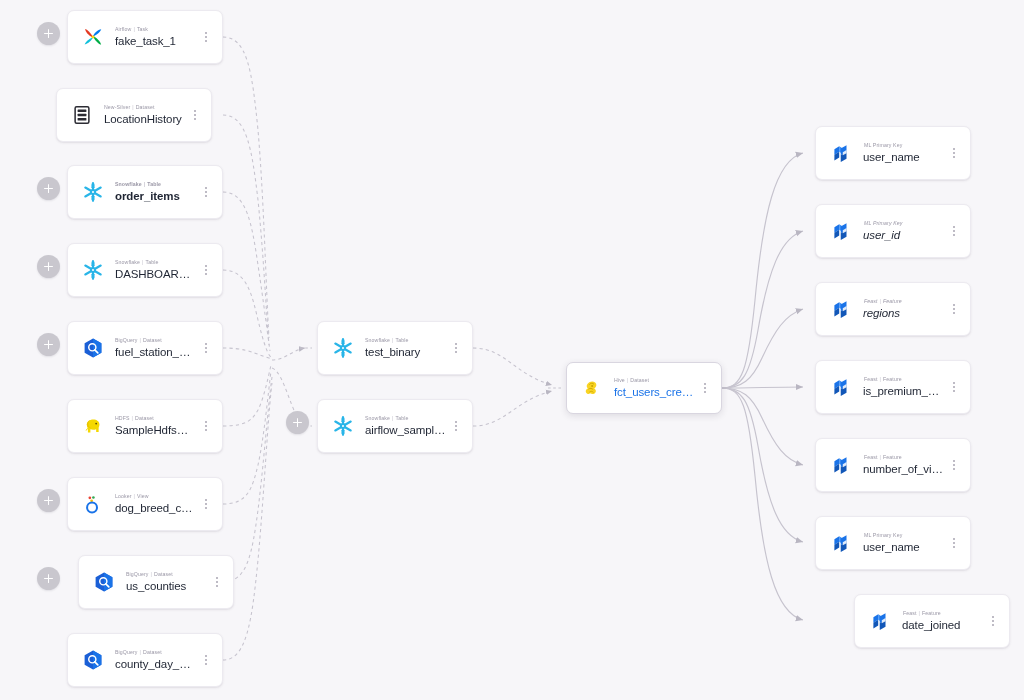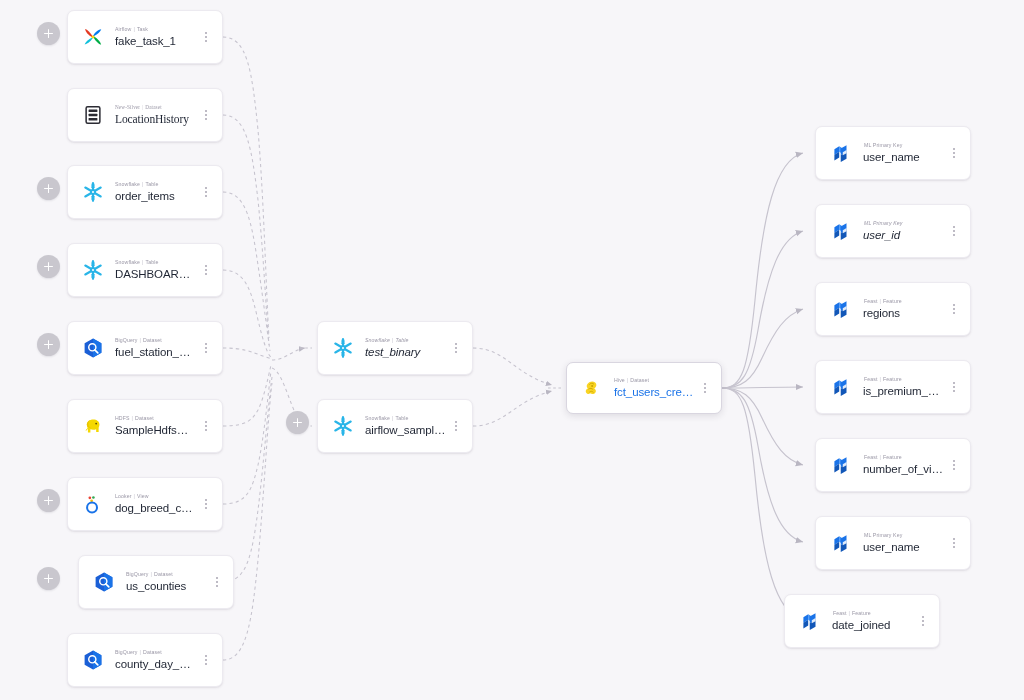--- a/index.html
+++ b/index.html
@@ -247,37 +247,37 @@
         <div class="node-text">
           <div class="node-meta"><span>Airflow</span><span class="sep">|</span><span>Task</span></div>
           <div class="node-title">fake_task_1</div>
         </div>
         <div class="node-menu">
           <i></i>
           <i></i>
           <i></i>
         </div>
       </div>
-      <div class="node" style="left: 67px; top: 88px; width: 156px; height: 54px; font-family: Liberation Serif, serif;">
+      <div class="node" style="left: 56px; top: 88px; width: 156px; height: 54px;">
         <span class="node-icon">
           <svg width="22" height="22" viewBox="0 0 32 32">
             <use href="#ic-database-rack"></use>
           </svg>
         </span>
         <div class="node-text">
           <div class="node-meta"><span>New-Silver</span><span class="sep">|</span><span>Dataset</span></div>
           <div class="node-title">LocationHistory</div>
         </div>
         <div class="node-menu">
           <i></i>
           <i></i>
           <i></i>
         </div>
       </div>
-      <div class="node" style="left: 67px; top: 165px; width: 156px; height: 54px;">
+      <div class="node" style="left: 67px; top: 165px; width: 156px; height: 54px; font-weight: bold;">
         <span class="node-icon">
           <svg width="22" height="22" viewBox="0 0 32 32">
             <use href="#ic-snowflake"></use>
           </svg>
         </span>
         <div class="node-text">
           <div class="node-meta"><span>Snowflake</span><span class="sep">|</span><span>Table</span></div>
           <div class="node-title">order_items</div>
         </div>
         <div class="node-menu">
@@ -377,21 +377,21 @@
           <div class="node-title">county_day_history</div>
         </div>
         <div class="node-menu">
           <i></i>
           <i></i>
           <i></i>
         </div>
       </div>
     </div>
   <div id="nodes-midstream">
-      <div class="node" style="left: 317px; top: 321px; width: 156px; height: 54px; font-style: italic;">
+      <div class="node" style="left: 317px; top: 321px; width: 156px; height: 54px;">
         <span class="node-icon">
           <svg width="22" height="22" viewBox="0 0 32 32">
             <use href="#ic-snowflake"></use>
           </svg>
         </span>
         <div class="node-text">
           <div class="node-meta"><span>Snowflake</span><span class="sep">|</span><span>Table</span></div>
           <div class="node-title">test_binary</div>
         </div>
         <div class="node-menu">
@@ -461,21 +461,21 @@
         <div class="node-text">
           <div class="node-meta"><span>ML Primary Key</span></div>
           <div class="node-title">user_id</div>
         </div>
         <div class="node-menu">
           <i></i>
           <i></i>
           <i></i>
         </div>
       </div>
-      <div class="node feature" style="left: 815px; top: 282px; width: 156px; height: 54px;">
+      <div class="node feature" style="left: 815px; top: 282px; width: 156px; height: 54px; font-style: italic;">
         <span class="node-icon">
           <svg width="22" height="22" viewBox="0 0 32 32">
             <use href="#ic-feast"></use>
           </svg>
         </span>
         <div class="node-text">
           <div class="node-meta"><span>Feast</span><span class="sep">|</span><span>Feature</span></div>
           <div class="node-title">regions</div>
         </div>
         <div class="node-menu">
@@ -525,21 +525,21 @@
         <div class="node-text">
           <div class="node-meta"><span>ML Primary Key</span></div>
           <div class="node-title">user_name</div>
         </div>
         <div class="node-menu">
           <i></i>
           <i></i>
           <i></i>
         </div>
       </div>
-      <div class="node feature" style="left: 784px; top: 594px; width: 156px; height: 54px;">
+      <div class="node feature" style="left: 854px; top: 594px; width: 156px; height: 54px;">
         <span class="node-icon">
           <svg width="22" height="22" viewBox="0 0 32 32">
             <use href="#ic-feast"></use>
           </svg>
         </span>
         <div class="node-text">
           <div class="node-meta"><span>Feast</span><span class="sep">|</span><span>Feature</span></div>
           <div class="node-title">date_joined</div>
         </div>
         <div class="node-menu">

